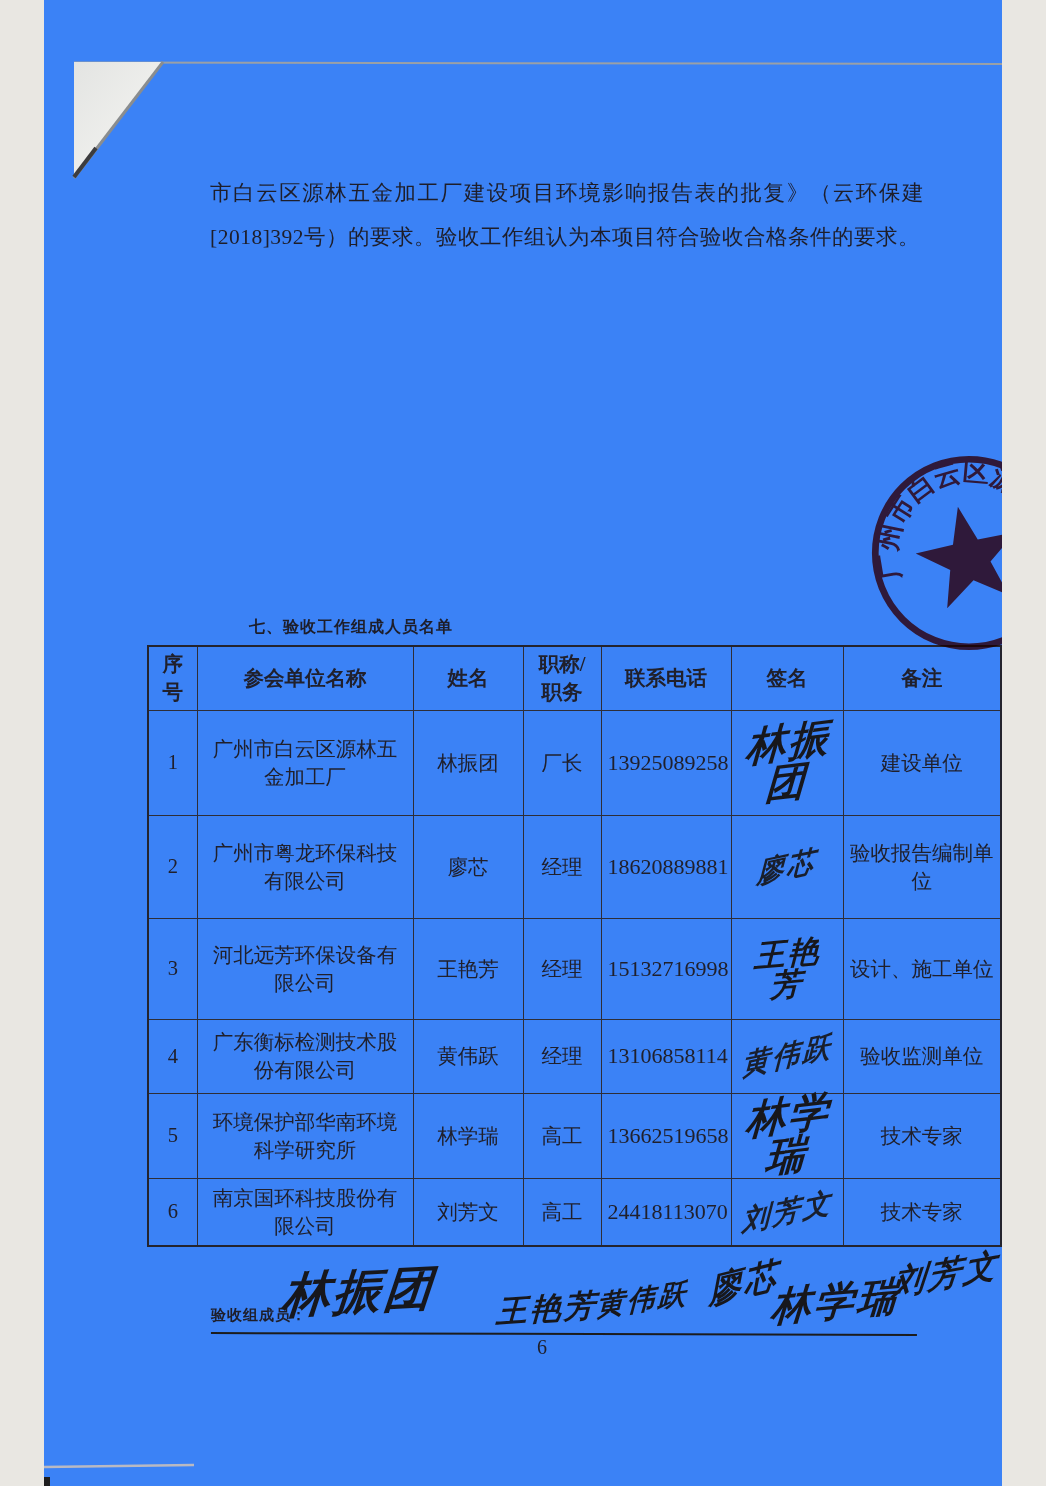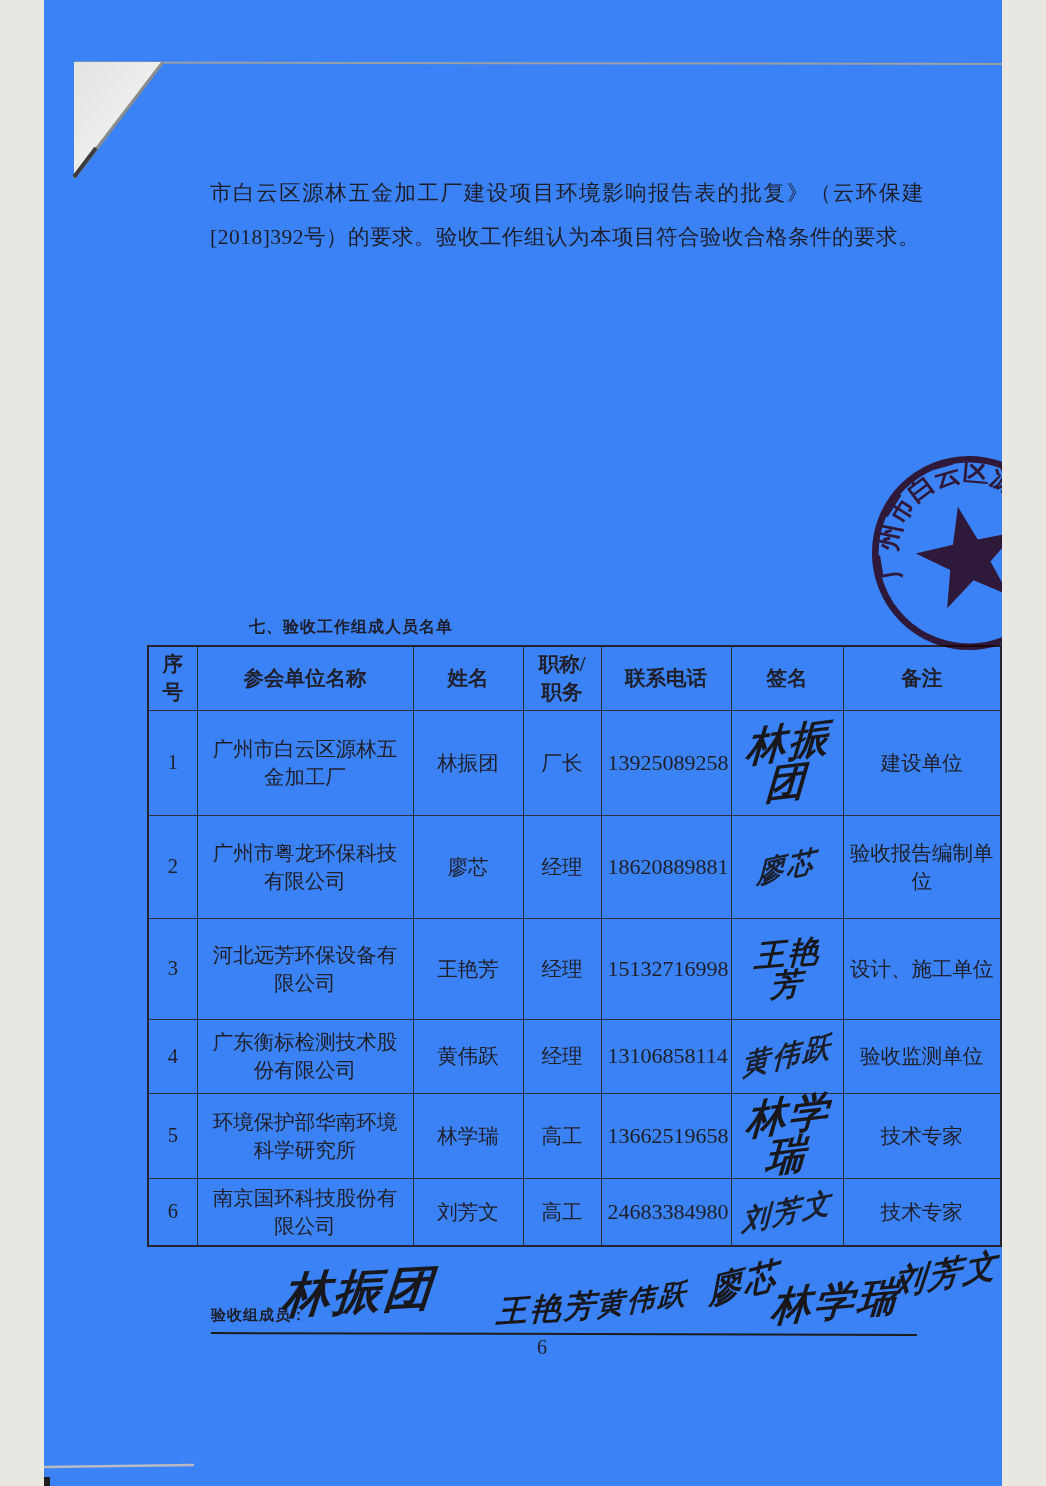--- a/index.html
+++ b/index.html
@@ -177,21 +177,21 @@
       <td>高工</td>
       <td class="phone">13662519658</td>
       <td><span class="hand big">林学瑞</span></td>
       <td>技术专家</td>
     </tr>
     <tr class="h-r6">
       <td>6</td>
       <td>南京国环科技股份有限公司</td>
       <td>刘芳文</td>
       <td>高工</td>
-      <td class="phone">24683384980</td>
+      <td class="phone">24418113070</td>
       <td><span class="hand scrawl">刘芳文</span></td>
       <td>技术专家</td>
     </tr>
   </tbody>
     </table>
 
   <svg class="stamp" viewBox="0 0 200 200" width="206" height="206">
     <defs>
       <path id="sealArc" d="M 34.2 123.9 A 70 70 0 1 1 165.8 123.9" fill="none"></path>
     </defs>

